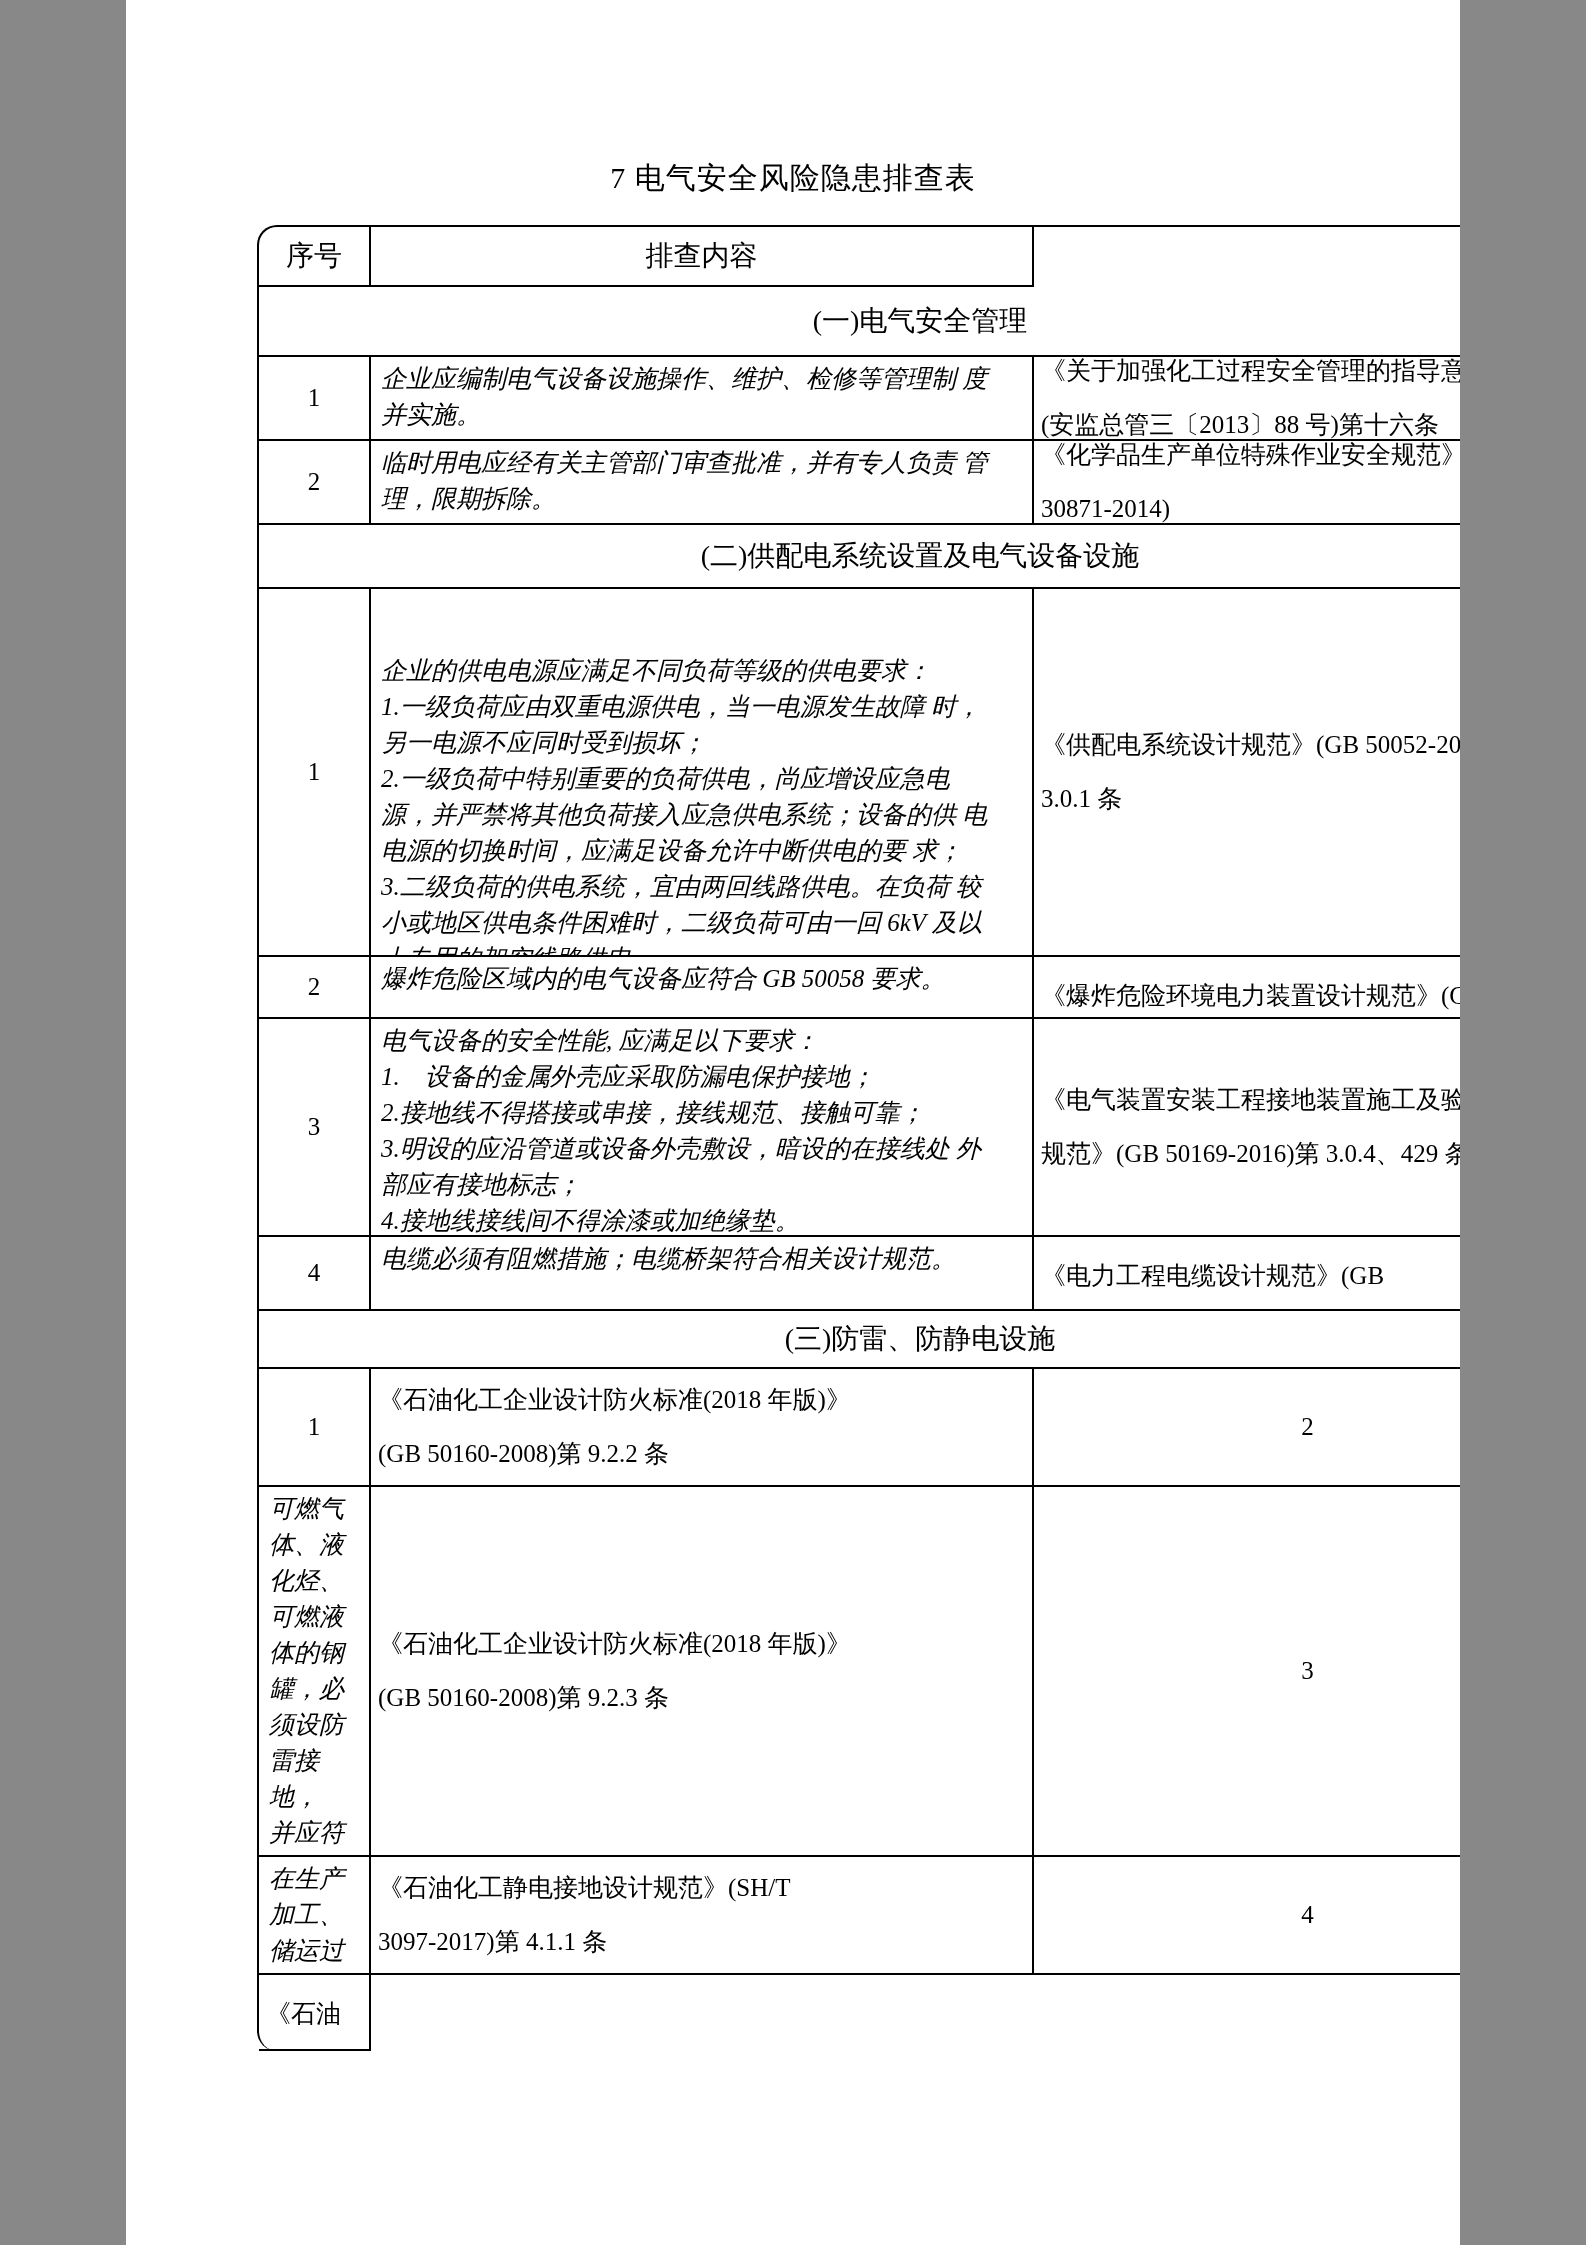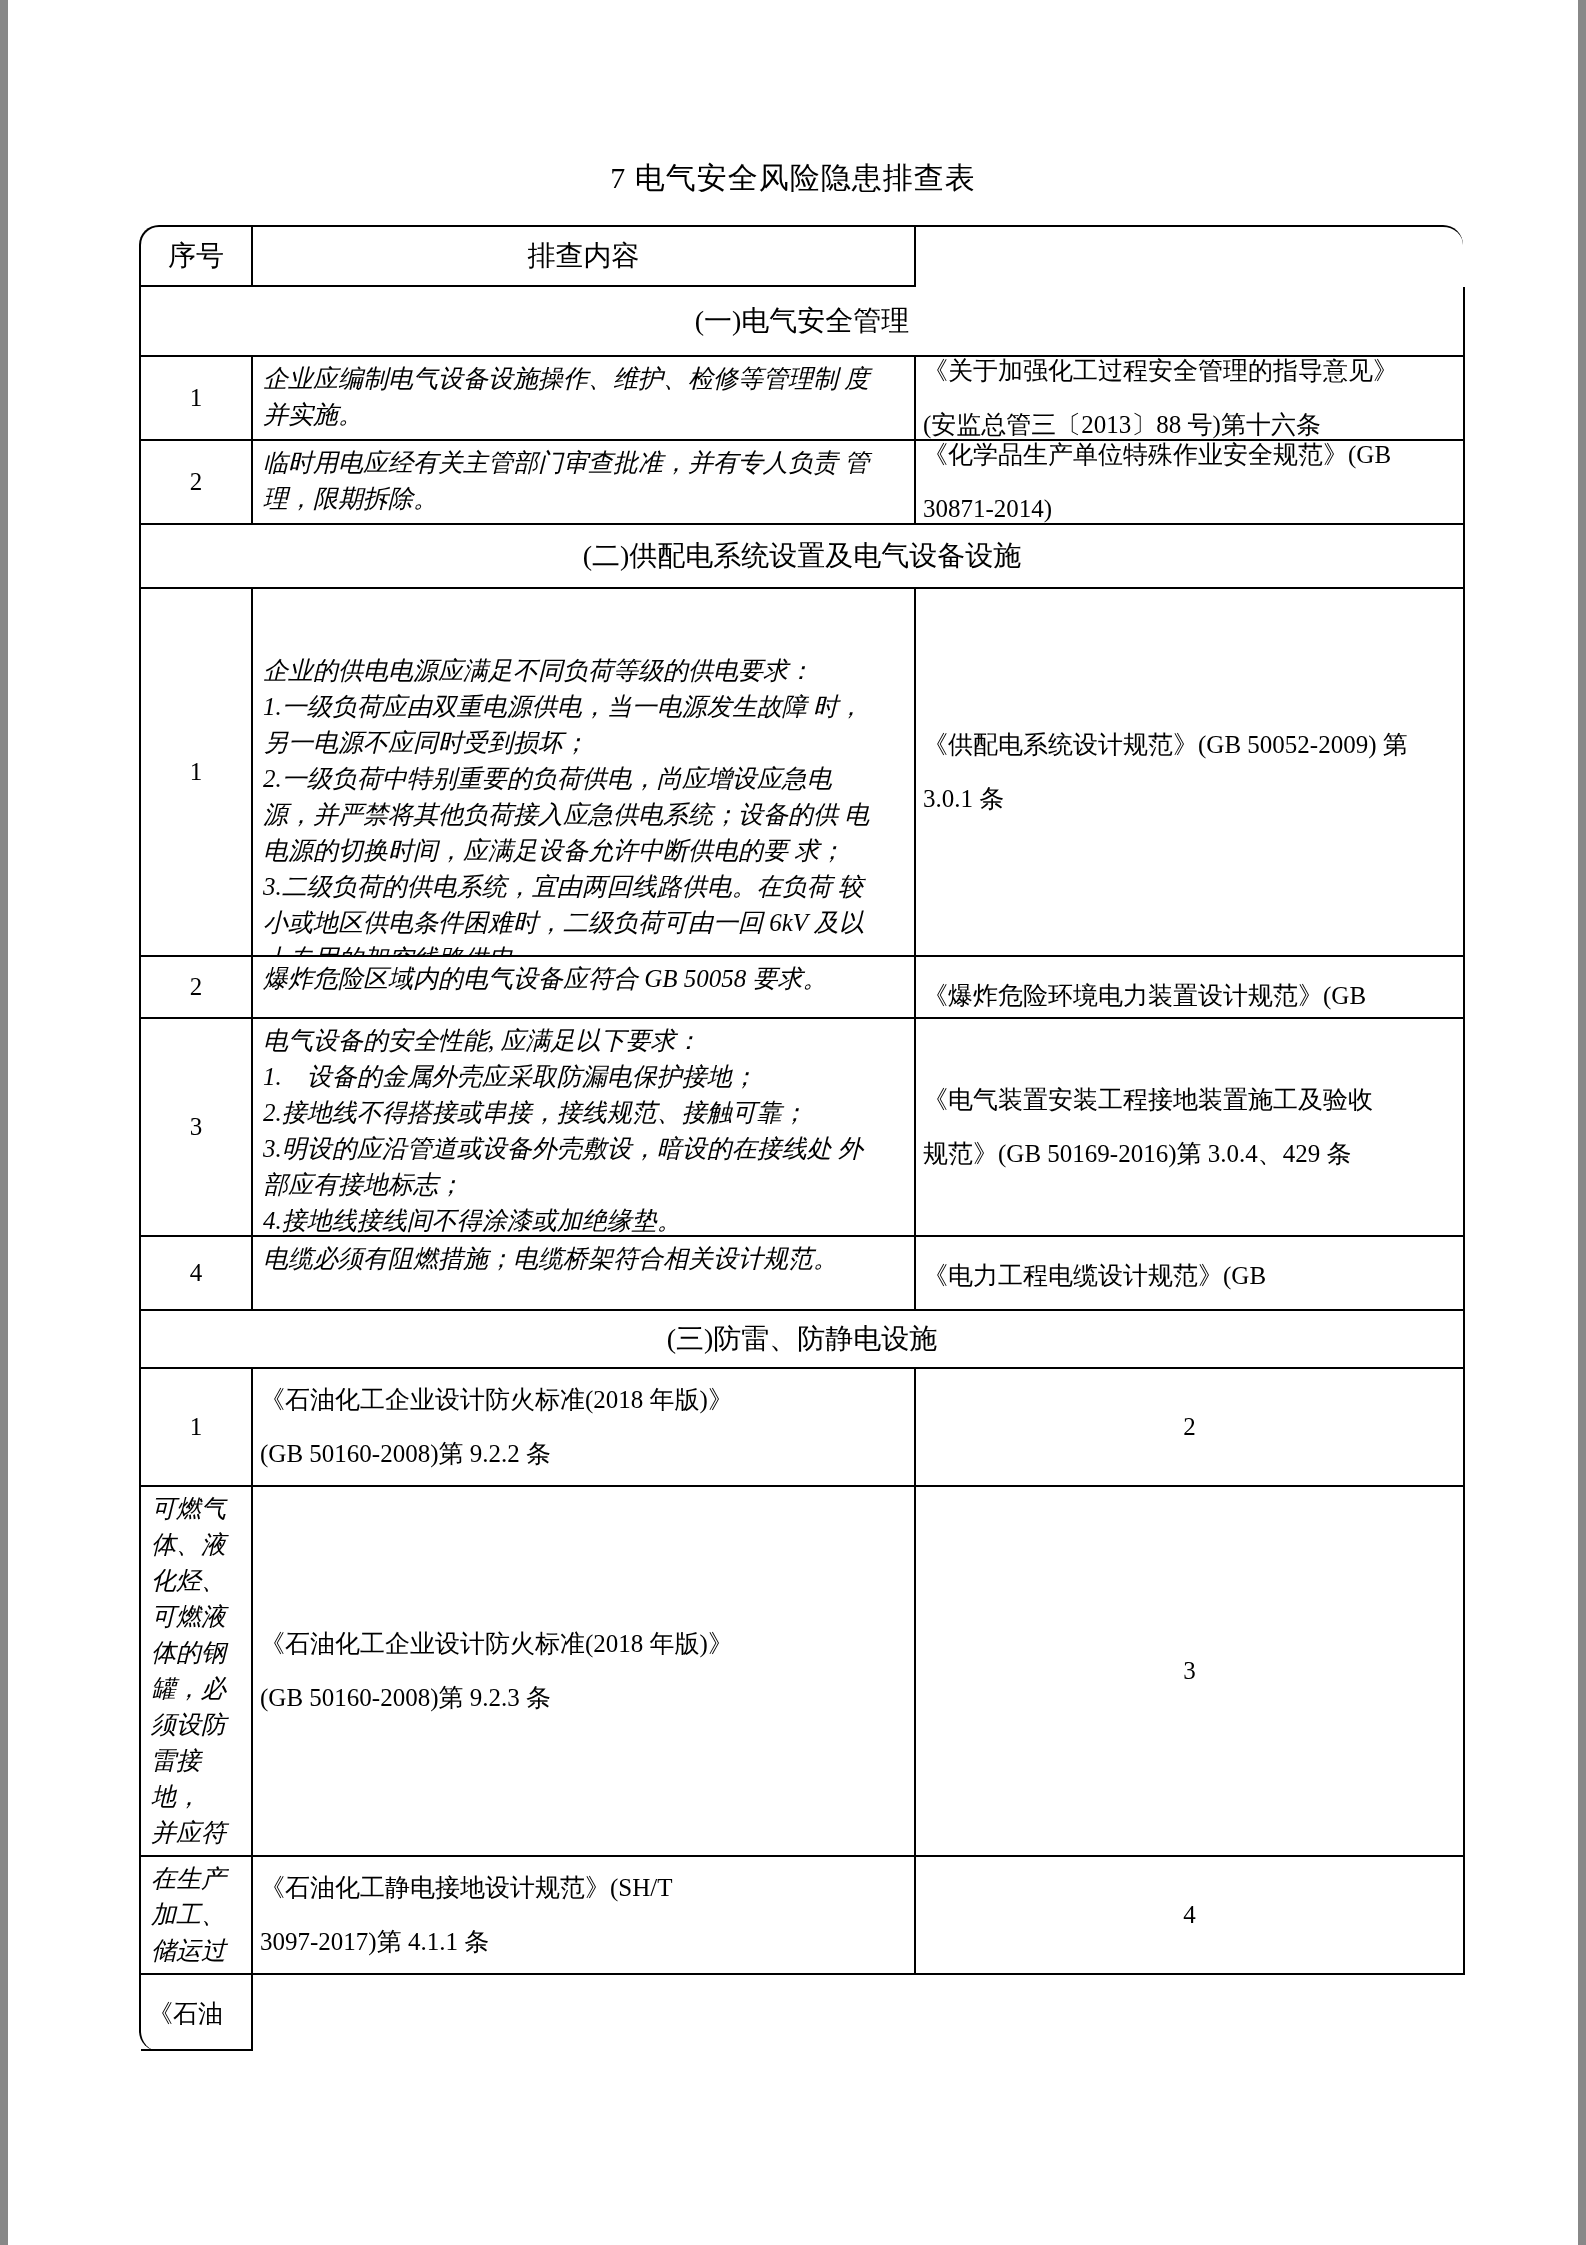--- a/index.html
+++ b/index.html
@@ -1,18 +1,18 @@
 <!DOCTYPE html>
 <html><head>
 <meta charset="utf-8">
 <style>
   html,body{margin:0;padding:0;background:#888;}
   .page{
     position:relative;
-    width:1570px;height:2245px;
+    width:1334px;height:2245px;
     background:#ffffff;
     font-family:"Liberation Serif","DejaVu Serif",serif;
     color:#000;
     overflow:hidden;
     margin:0 auto;
   }
   .doc-title{
     padding-top:158px;
     margin:0 0 26px 0;
     text-align:center;

